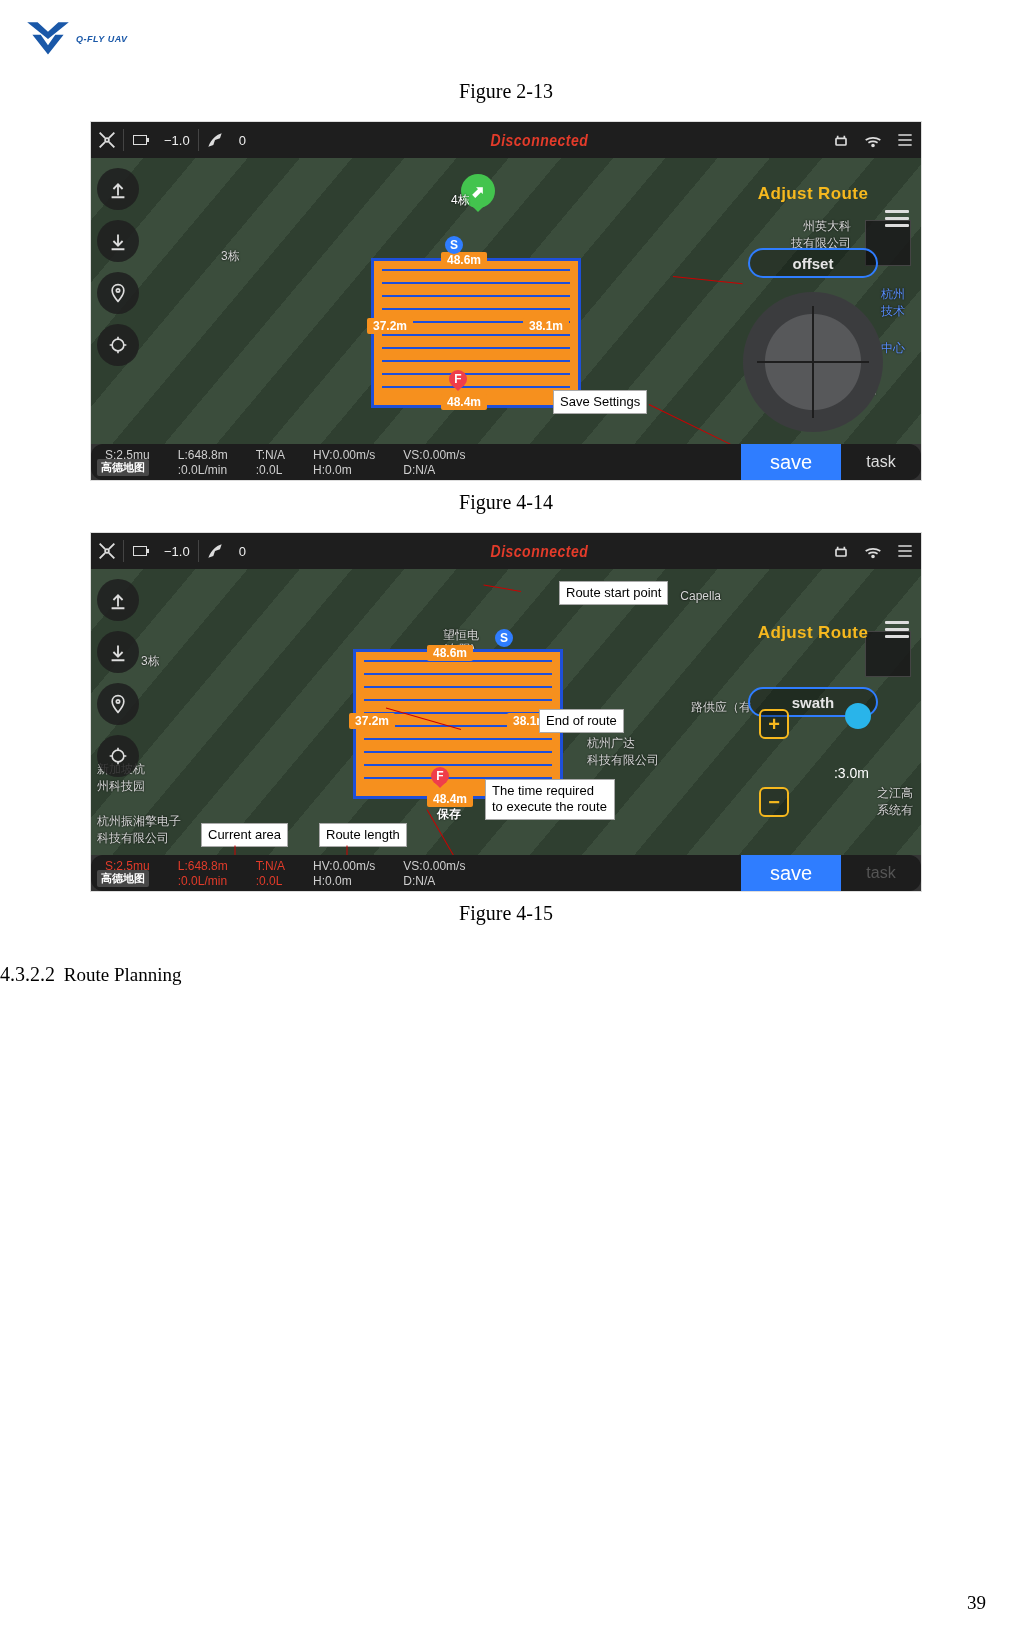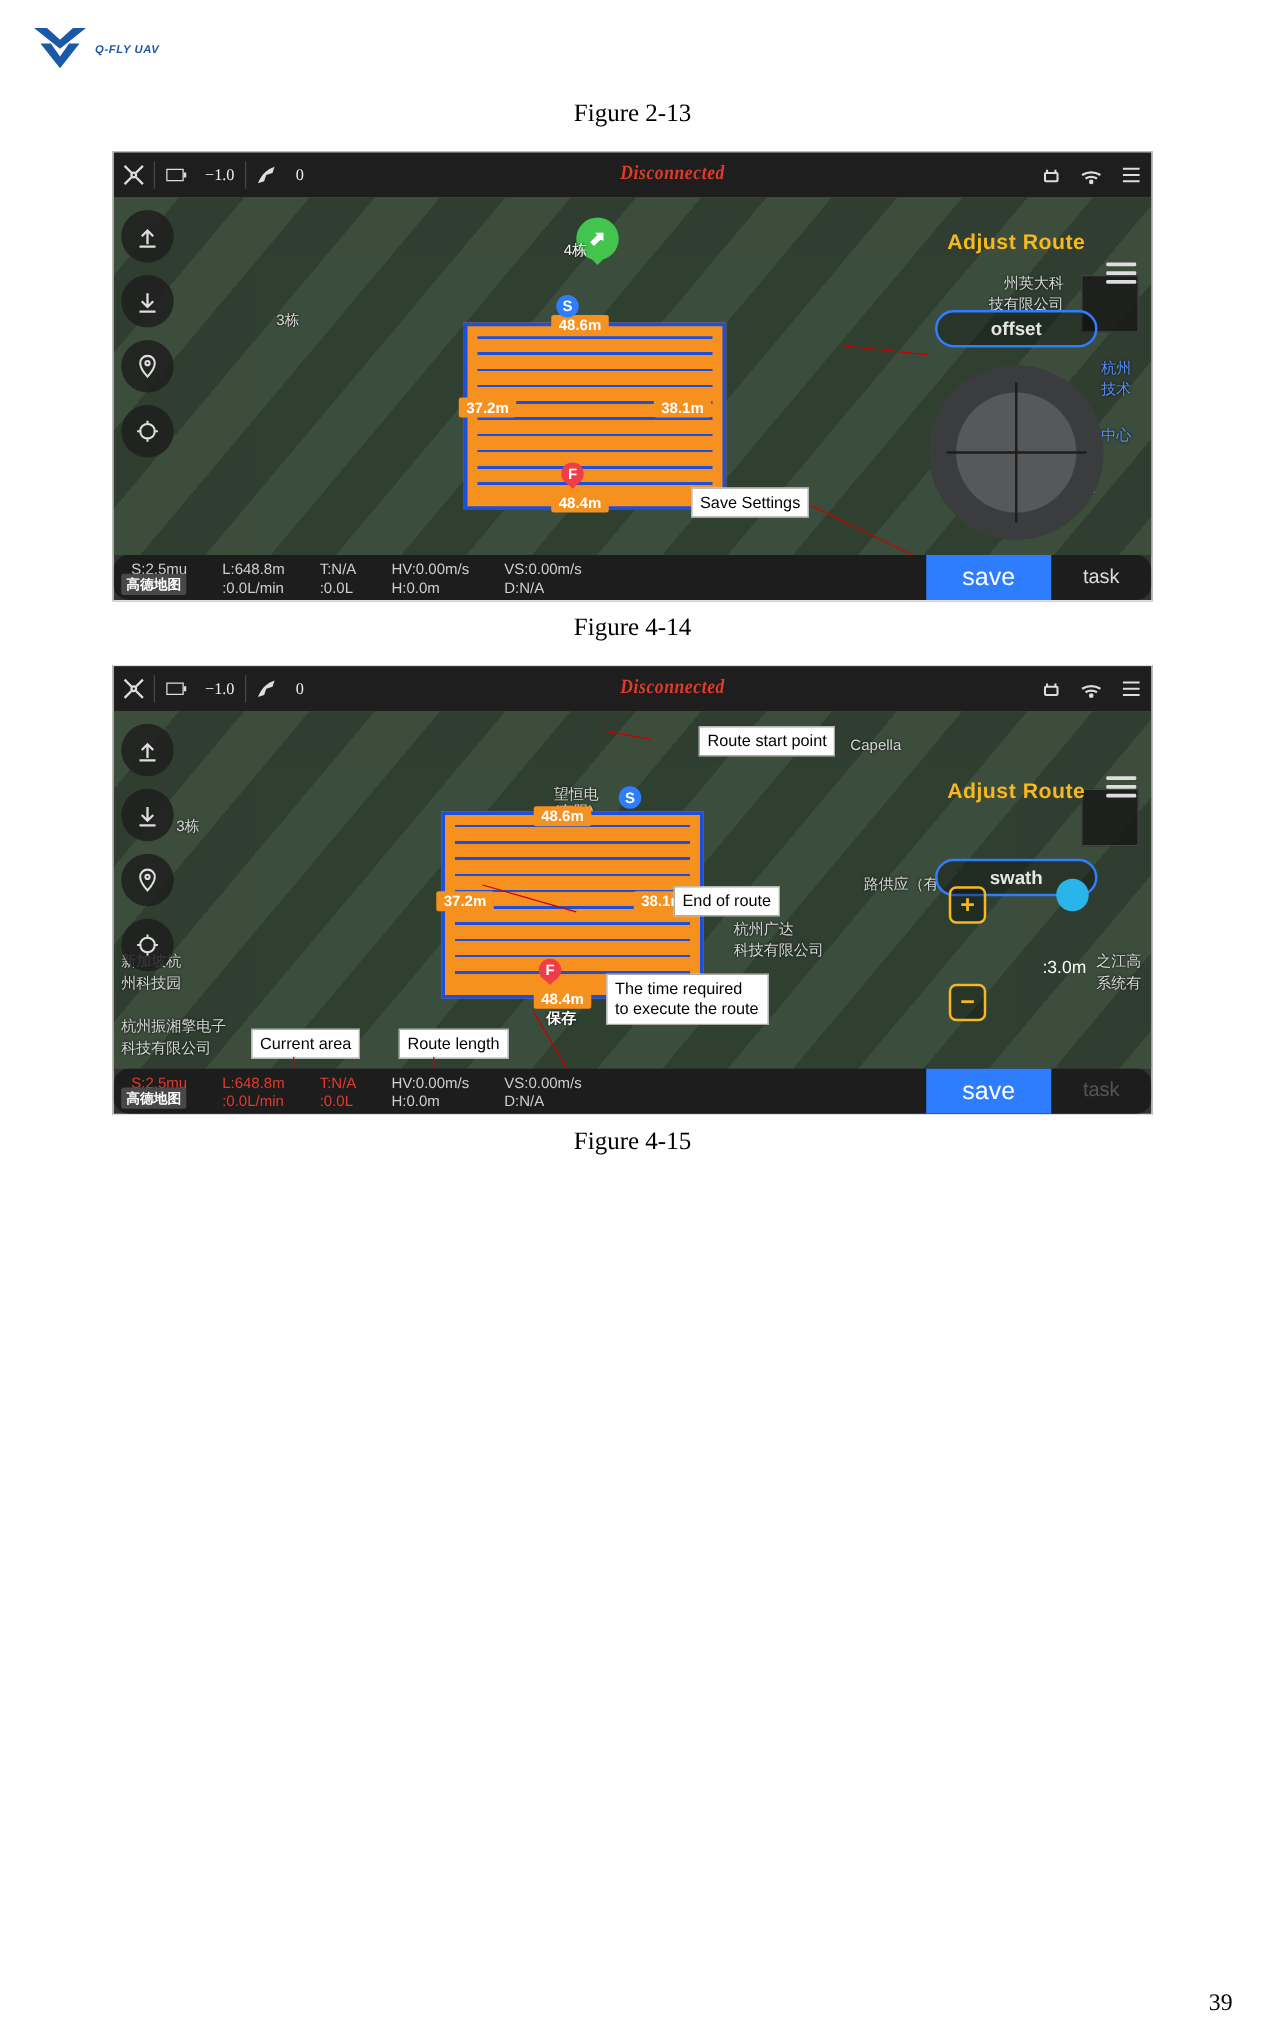--- a/index.html
+++ b/index.html
@@ -20,21 +20,21 @@
 
   
   .caption { text-align: center; font-size: 20px; margin: 10px 0 18px; }
   .caption.first { margin-top: 60px; }
 
   
   .shot-wrap { width: 832px; margin: 0 auto 6px; }
   .shot { width: 100%; height: 360px; position: relative; border: 1px solid #ddd; overflow: hidden; background:#333; }
 
   
-  .topbar { position:absolute; top:0; left:0; right:0; height:36px; background:#1e1e1e; display:flex; align-items:center; color:#fff; font-family:Liberation Serif, serif; font-size:14px; }
+  .topbar { position:absolute; top:0; left:0; right:0; height:36px; background:#1e1e1e; display:flex; align-items:center; color:#fff; font-family:Liberation Sans, sans-serif; font-size:14px; }
   .topbar .tb-icon { width:32px; height:32px; display:flex; align-items:center; justify-content:center; }
   .tb-sep { width:1px; height:22px; background:#444; }
   .batt { width:14px; height:10px; border:1px solid #ddd; position:relative; }
   .batt::after{content:"";position:absolute;right:-3px;top:2px;width:2px;height:4px;background:#ddd;}
   .tb-num { padding:0 8px; color:#eee; font-size:13px;}
   .disconn { color:#e23b2a; font-style:italic; font-weight:600; letter-spacing:.5px; flex:1; text-align:center; transform:scaleY(1.15);}
   .tb-right-icons{display:flex;align-items:center;height:100%;}
 
   
   .lefttb{position:absolute;left:6px;top:46px;width:50px;display:flex;flex-direction:column;gap:10px;}
@@ -293,21 +293,21 @@
         </div>
 
     <span class="cn-label" style="top:20px;right:200px">Capella</span>
     <span class="cn-label" style="top:58px;left:352px">望恒电</span>
     <span class="cn-label" style="top:72px;left:352px">(有限)</span>
     <span class="cn-label" style="top:166px;left:496px">杭州广达<br>科技有限公司</span>
     <span class="cn-label" style="top:130px;right:170px">路供应（有</span>
     <span class="cn-label" style="top:84px;left:50px">3栋</span>
     <span class="cn-label" style="top:192px;left:6px">新加坡杭<br>州科技园</span>
     <span class="cn-label" style="top:244px;left:6px">杭州振湘擎电子<br>科技有限公司</span>
-    <span class="cn-label" style="top:192px;right:8px">之江高<br>系统有</span>
+    <span class="cn-label" style="top:216px;right:8px">之江高<br>系统有</span>
     <span class="cn-label" style="bottom:32px;left:346px;color:#fff;font-weight:700">保存</span>
 
     <div class="field" style="top:80px;left:262px;">
       <div class="rows"></div>
     </div>
     <span class="pill" style="top:76px;left:336px">48.6m</span>
     <span class="pill" style="top:144px;left:258px">37.2m</span>
     <span class="pill" style="top:144px;left:416px">38.1m</span>
     <span class="pill" style="top:222px;left:336px">48.4m</span>
     <div class="pS" style="top:60px;left:404px">S</div>
@@ -370,15 +370,19 @@
     <div class="save">save</div>
     <div class="task" style="color:#555">task</div>
   </div>
   <span class="gaode">高德地图</span>
 </div>
 </div>
 
 <div class="caption">Figure 4-15</div>
 
 <div class="bodytext">
+  <p class="para">
+    <span class="section-num">4.3.2.2</span>
+    <span>Route Planning</span>
+  </p>
 </div>
 
 <div class="pagewrap">39</div>
 
 </body></html>

